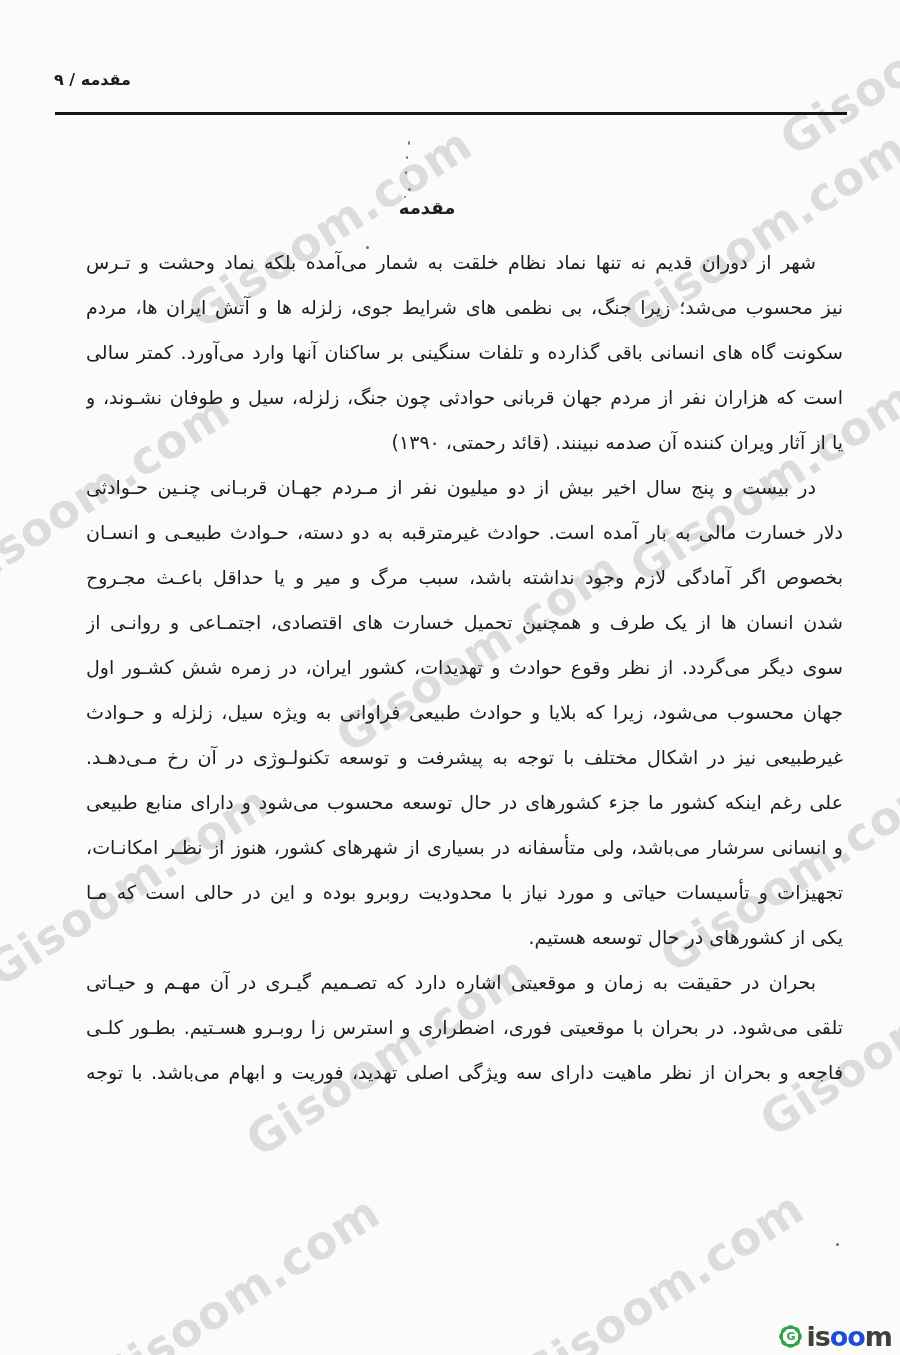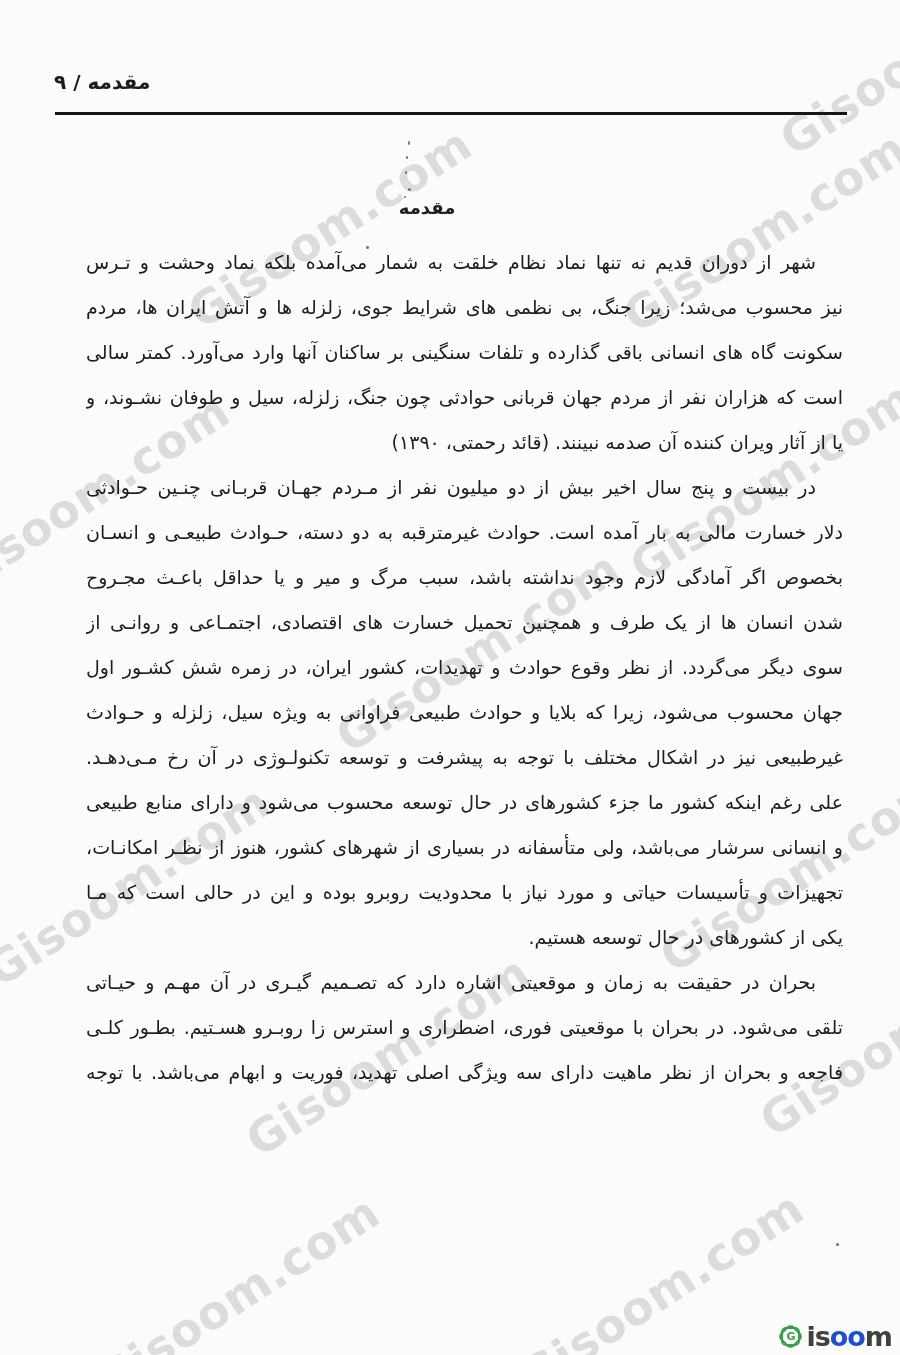--- a/index.html
+++ b/index.html
@@ -38,21 +38,21 @@
   .wm.p7 {left:802px;top:872px;}
   .wm.p8 {left:388px;top:1056px;}
   .wm.p9 {left:902px;top:1036px;}
   .wm.p10{left:238px;top:1296px;}
   .wm.p11{left:662px;top:1292px;}
   .wm.p12{left:922px;top:55px;}
   
   .running-head{
     position:absolute;left:54px;top:70px;z-index:2;
     direction:rtl;
-    font-size:20px;font-weight:700;
+    font-size:16px;font-weight:700;
     letter-spacing:0.5px;
   }
   .head-rule{
     position:absolute;left:55px;right:53px;top:112px;height:3px;
     background:#161616;z-index:2;
   }
   
   .dot{position:absolute;background:#6d6d6d;border-radius:50%;z-index:2;}
   .d1{left:408px;top:141px;width:2px;height:4px;}
   .d2{left:406px;top:156px;width:2px;height:3px;}

